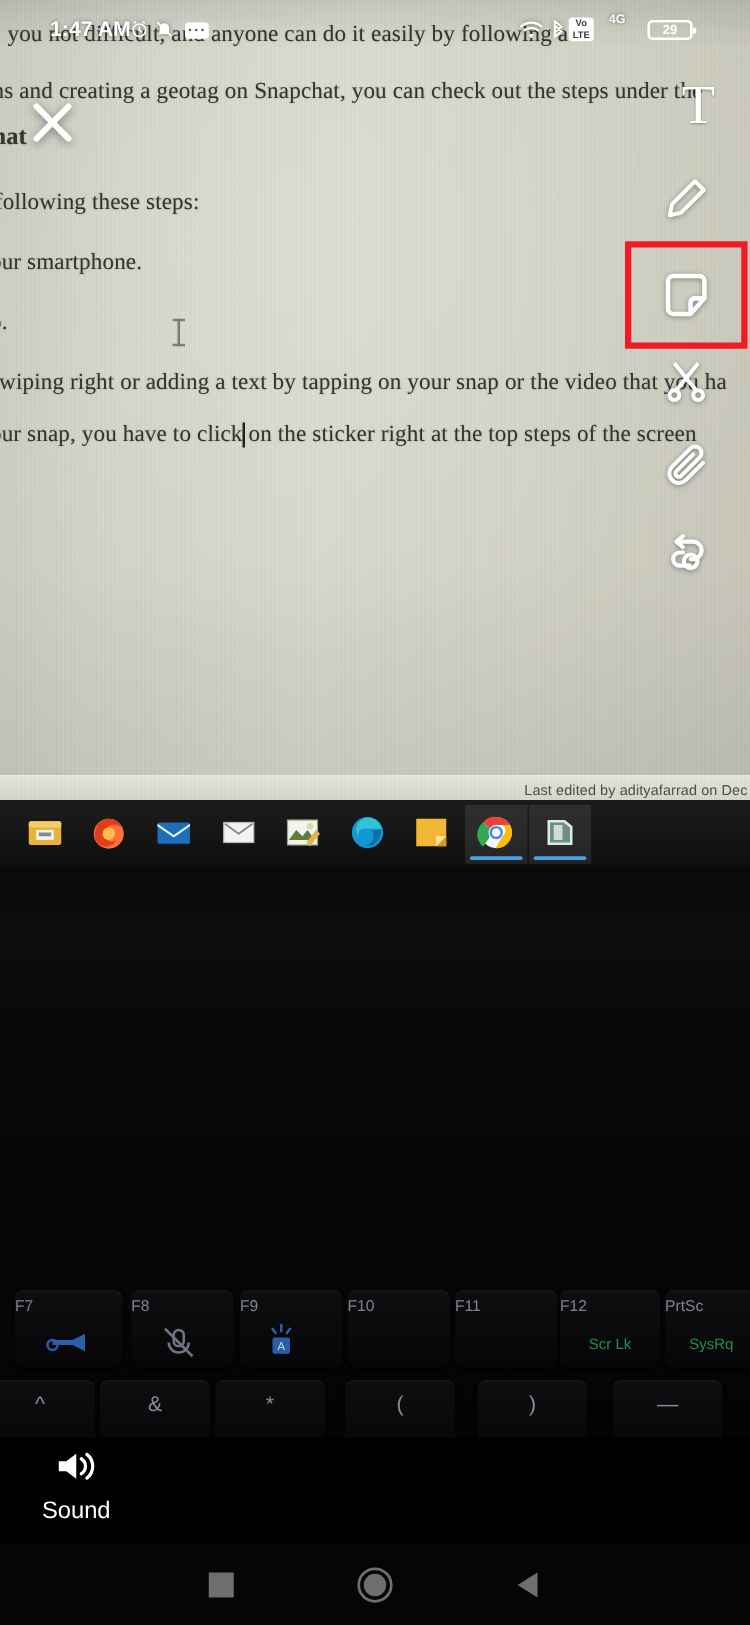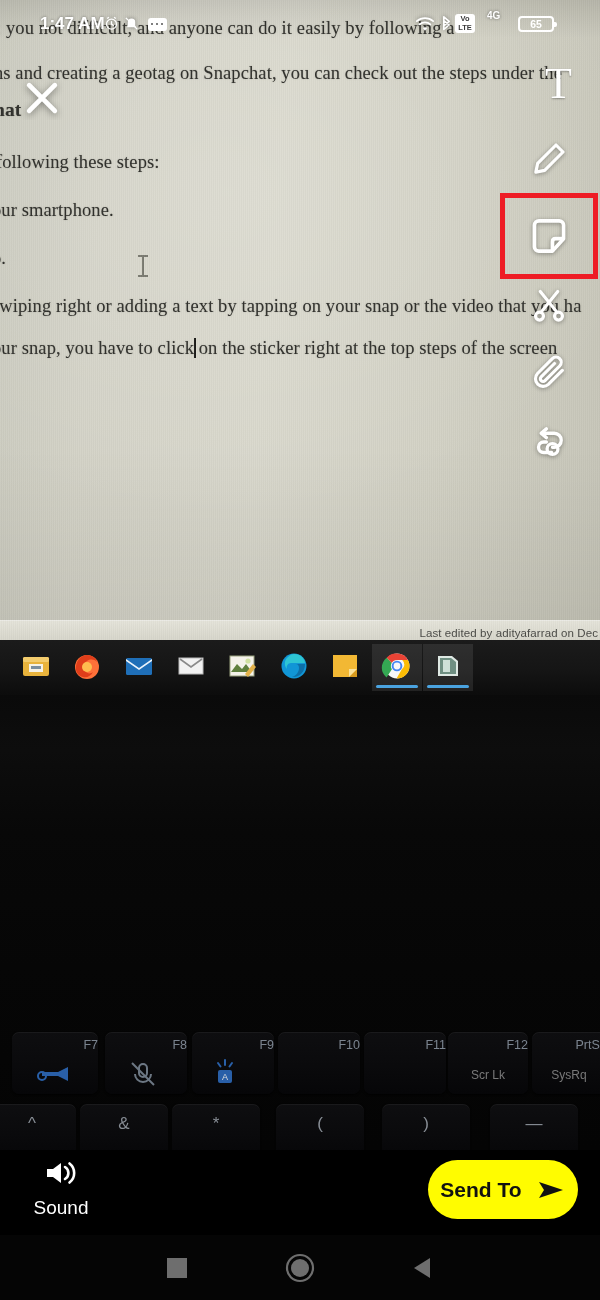--- a/index.html
+++ b/index.html
@@ -134,25 +134,25 @@
     background:linear-gradient(180deg,#0a0a0a 0%,#0d0d0d 12%,#080808 30%,#060606 60%,#040404 100%);
   }
 
   
   .key {
     position:absolute; border-radius:7px;
     background:linear-gradient(180deg,#0e0e10 0%,#0a0a0c 55%,#060608 100%);
     box-shadow:inset 0 1px 0 rgba(255,255,255,.05), 0 1px 2px rgba(0,0,0,.8);
   }
   .key-lab {
-    position:absolute; color:#9aa6b4; font-size:12.5px; text-align:right;
+    position:absolute; color:#9aa6b4; font-size:12.5px; text-align:left;
     font-family:"Liberation Sans", sans-serif; opacity:.78; white-space:nowrap;
   }
   .key-sub {
-    position:absolute; color:#a3a3a3; font-size:12px; text-align:center; opacity:.72;
+    position:absolute; color:#22c55e; font-size:12px; text-align:center; opacity:.72;
     font-family:"Liberation Sans", sans-serif; white-space:nowrap;
   }
   .key-sym {
     position:absolute; color:#b7bfc9; font-size:17px; text-align:center; opacity:.72;
     font-family:"Liberation Sans", sans-serif; white-space:nowrap;
   }
   .fn-glyph { position:absolute; opacity:.85; }
 
   
   #bottom-bar {
@@ -240,21 +240,21 @@
       <path d="M3 5l6 5-6 5V1l6 5-6 5" stroke="#fff" stroke-width="1.8" fill="none" stroke-linejoin="round" stroke-linecap="round"></path>
     </svg>
 
     <div id="sb-volte">
       <div>Vo</div>
       <div>LTE</div>
     </div>
 
     <div id="sb-4g">4G</div>
 
-    <div id="batt-box">65</div>
+    <div id="batt-box">29</div>
   </div>
 
   <svg id="close-x" viewBox="0 0 24 24">
     <path d="M5 5l14 14M19 5L5 19" stroke="#fff" stroke-width="2.6" stroke-linecap="round" fill="none" style="filter:drop-shadow(0 1px 2px rgba(0,0,0,.4))"></path>
   </svg>
 
   <div id="tool-text">T</div>
 
   <div class="tool" style="top:130px;">
     <svg width="40" height="40" viewBox="0 0 24 24">
@@ -417,26 +417,20 @@
     <svg width="36" height="30" viewBox="0 0 36 30">
       <path d="M4 11h6l8-6v20l-8-6H4z" fill="#fff"></path>
       <path d="M22 9a7 7 0 010 12" fill="none" stroke="#fff" stroke-width="2.6" stroke-linecap="round"></path>
       <path d="M26.5 5.5a12 12 0 010 19" fill="none" stroke="#fff" stroke-width="2.6" stroke-linecap="round"></path>
     </svg>
     <span class="lab">Sound</span>
   </div>
 
 
 
-  <div id="send-to">
-    <span class="txt">Send To</span>
-    <svg width="30" height="22" viewBox="0 0 30 22">
-      <path d="M3 3l24 8-24 8 5-8z" fill="#111"></path>
-    </svg>
-  </div>
 
   <div id="nav-bar"></div>
   <div class="nav-btn" style="left:160px;">
     <div style="width:20px;height:20px;background:#6e6e6e;"></div>
   </div>
   <div class="nav-btn" style="left:283px;">
     <svg width="30" height="30" viewBox="0 0 30 30">
       <circle cx="15" cy="15" r="13" fill="none" stroke="#6e6e6e" stroke-width="2.2"></circle>
       <circle cx="15" cy="15" r="9" fill="#6e6e6e"></circle>
     </svg>

